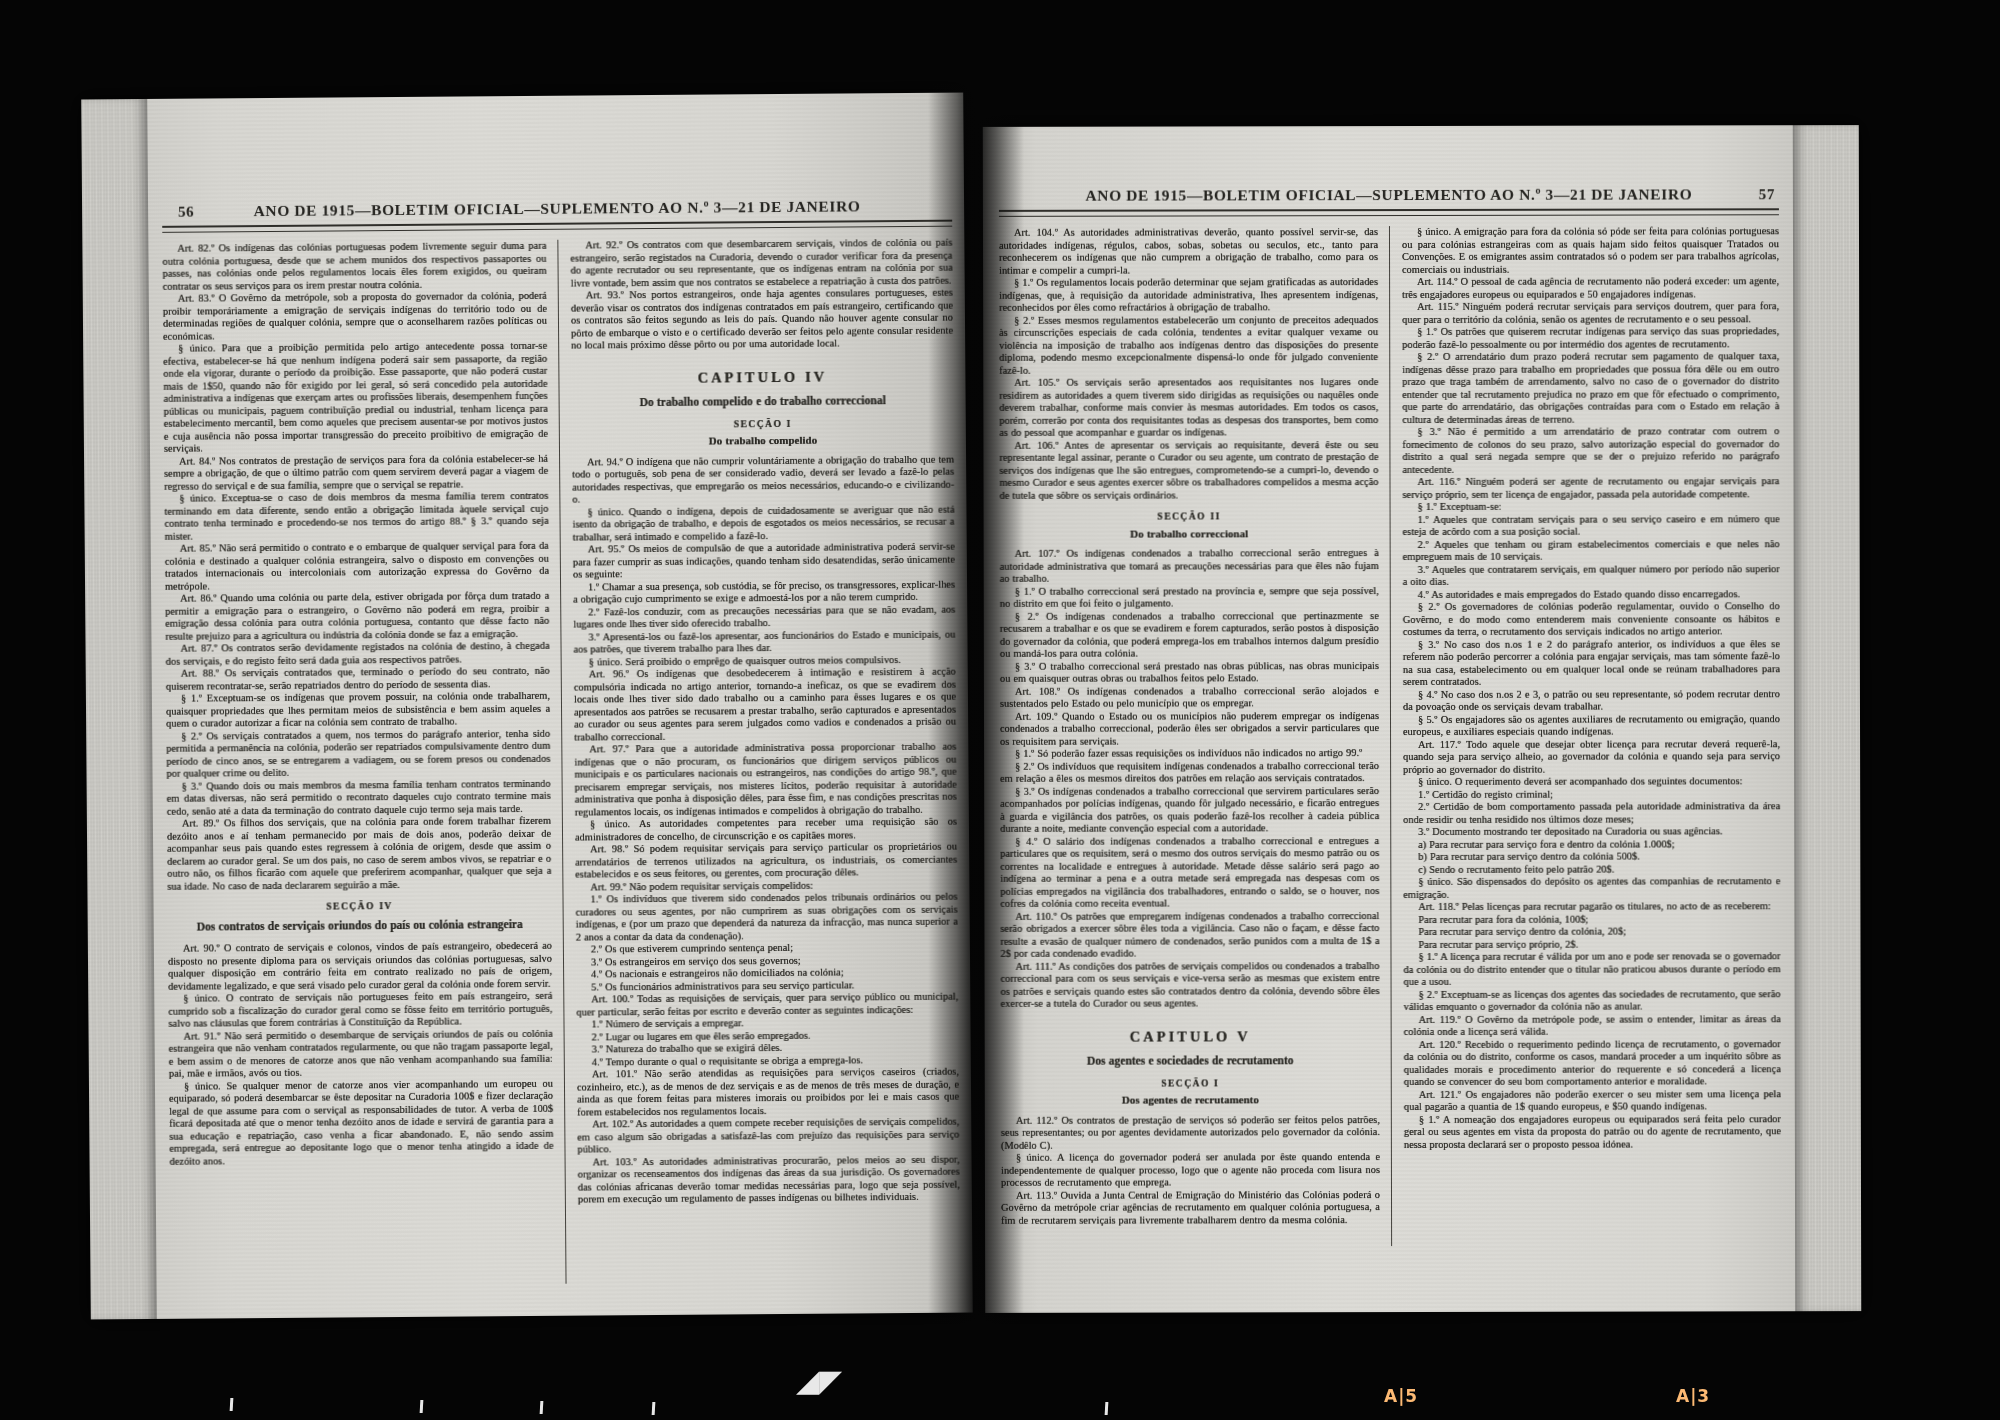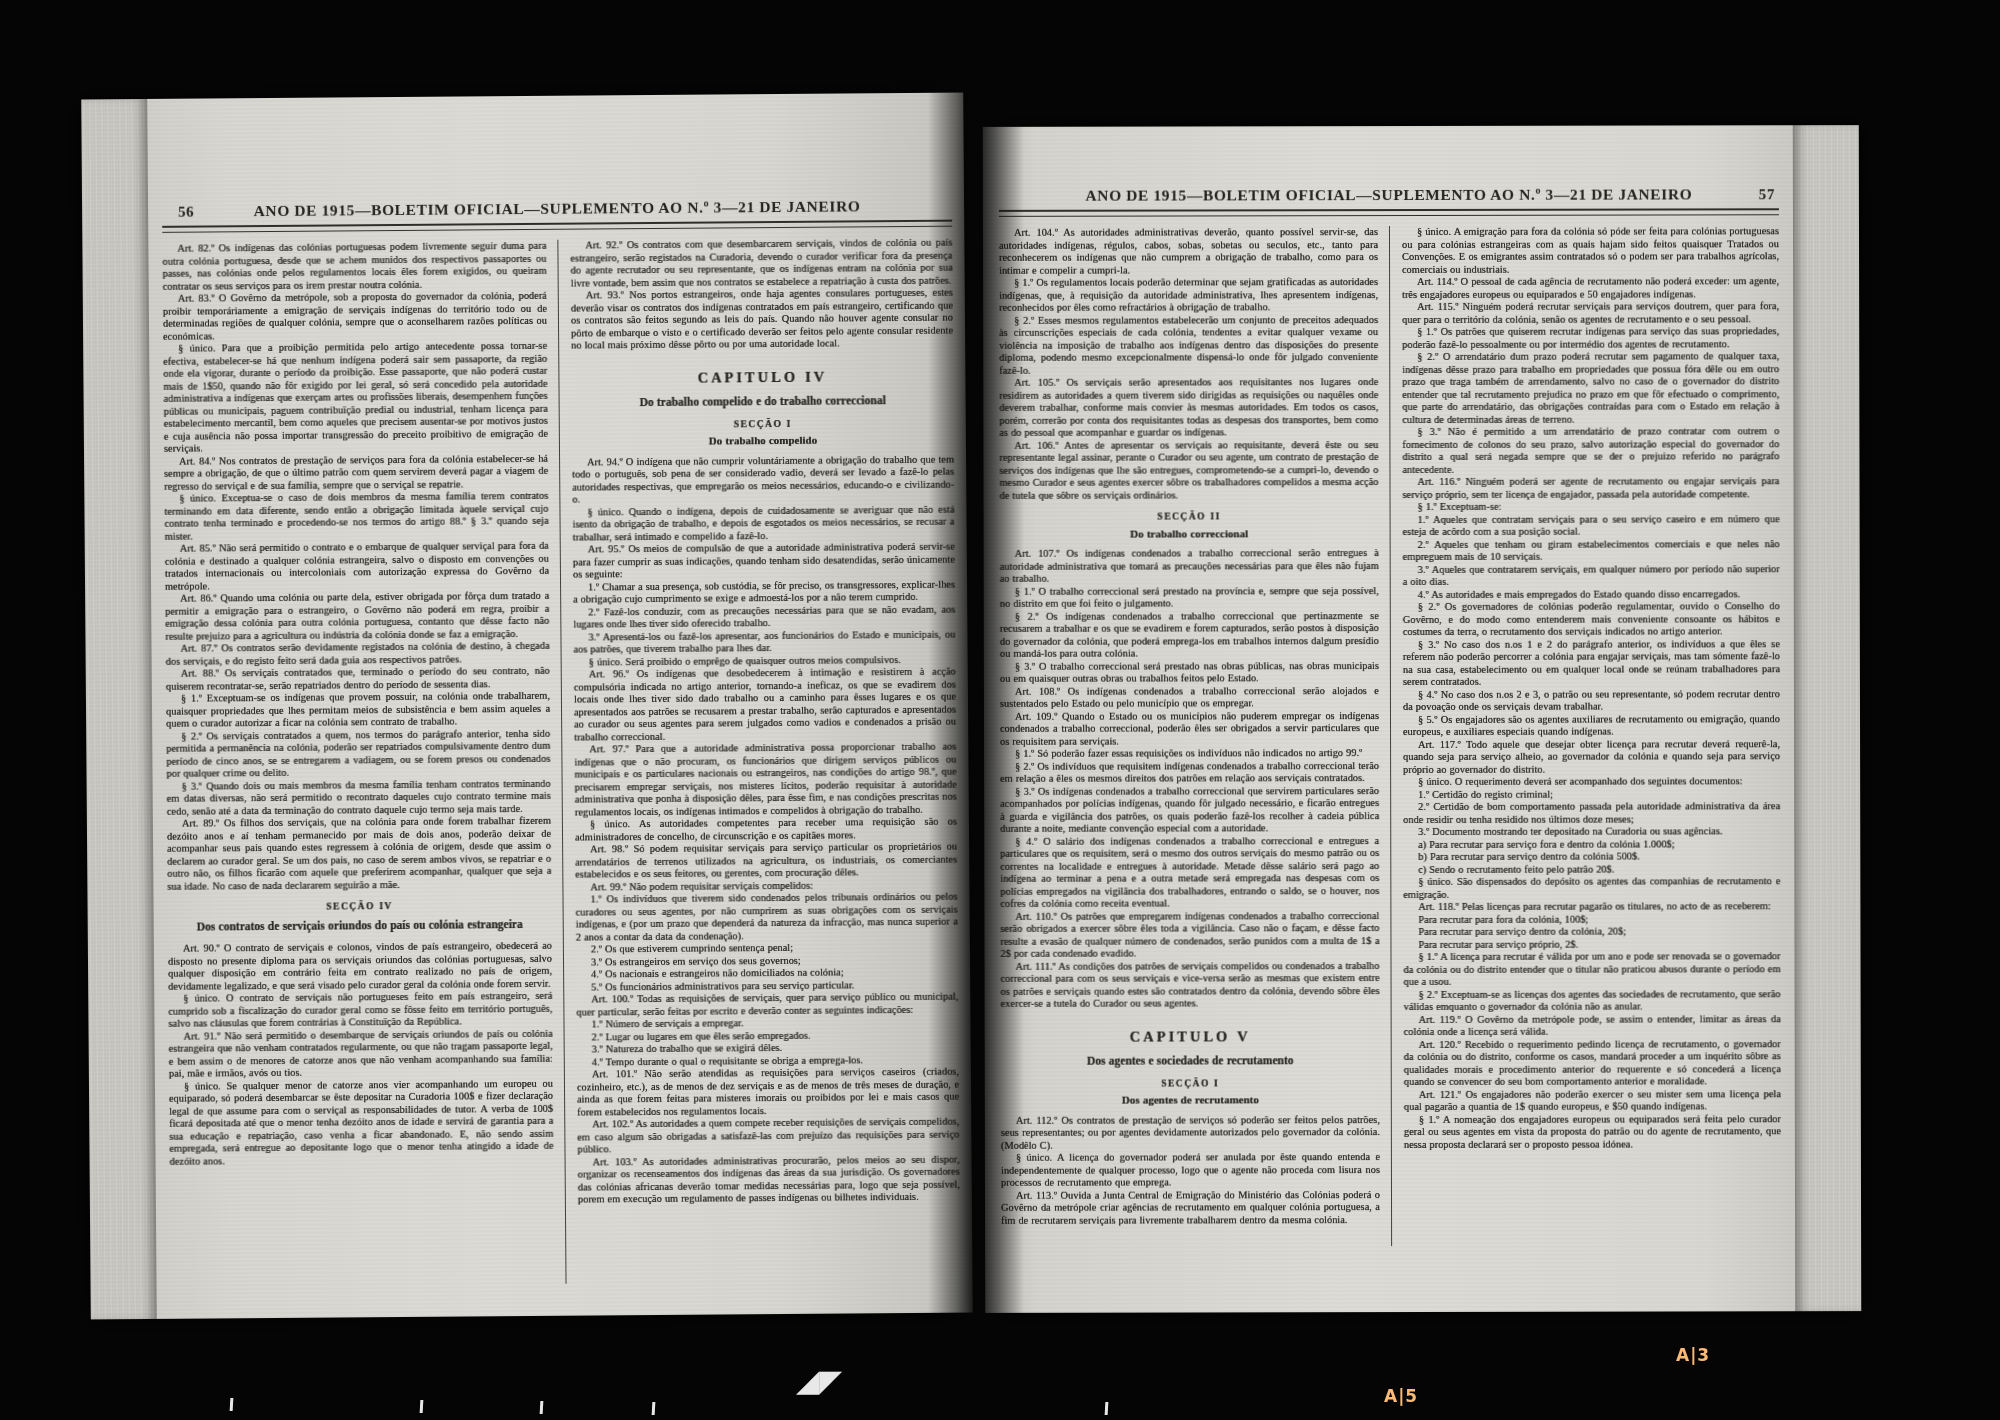--- a/index.html
+++ b/index.html
@@ -207,14 +207,14 @@
 
   <div class="gutter"></div>
 
   <div class="film-tick" style="left:230px;top:1398px;"></div>
   <div class="film-tick" style="left:420px;top:1400px;"></div>
   <div class="film-tick" style="left:540px;top:1401px;"></div>
   <div class="film-tick" style="left:652px;top:1402px;"></div>
   <div class="film-tick" style="left:1105px;top:1402px;"></div>
   <div class="film-arrows">◢◤</div>
   <div class="film-text" style="left:1384px;top:1386px;">A|5</div>
-  <div class="film-text" style="left:1676px;top:1345px;">A|3</div>
+  <div class="film-text" style="left:1676px;top:1386px;">A|3</div>
 </div>
 
 </body></html>

